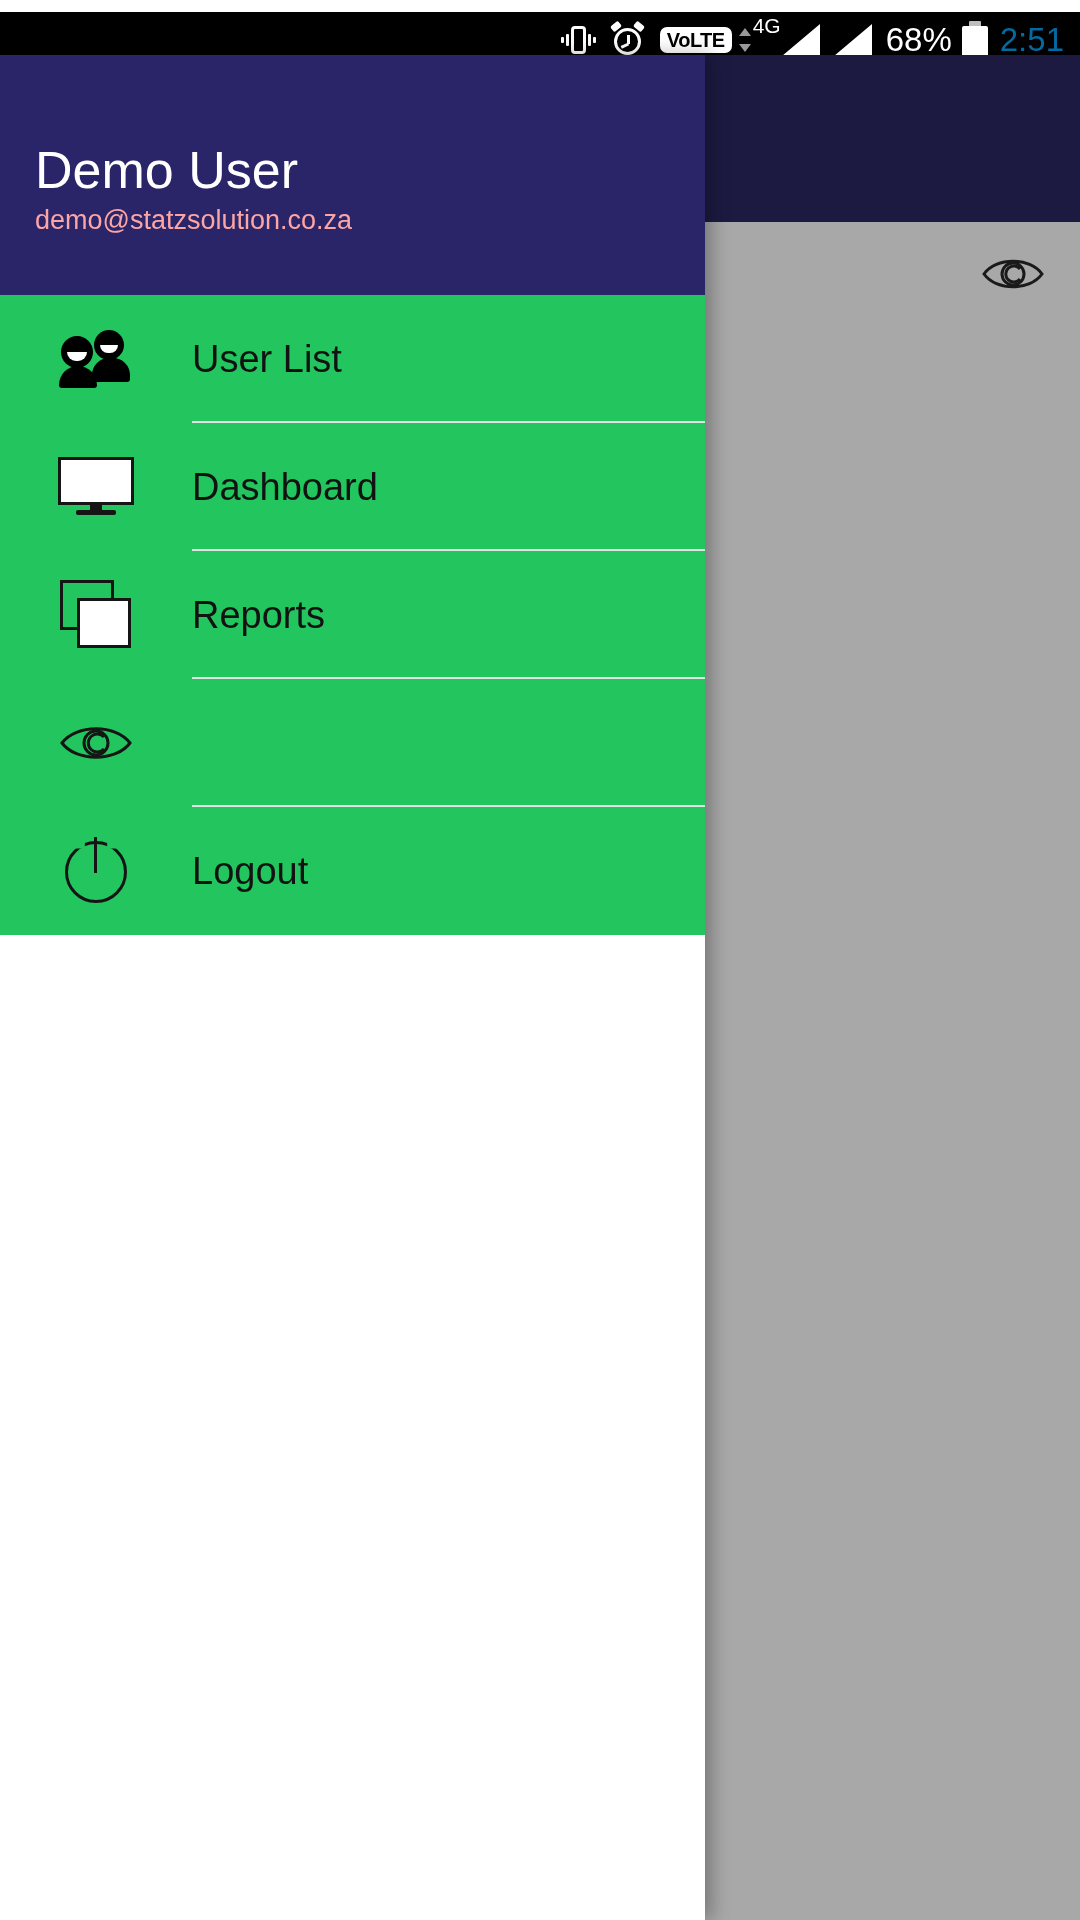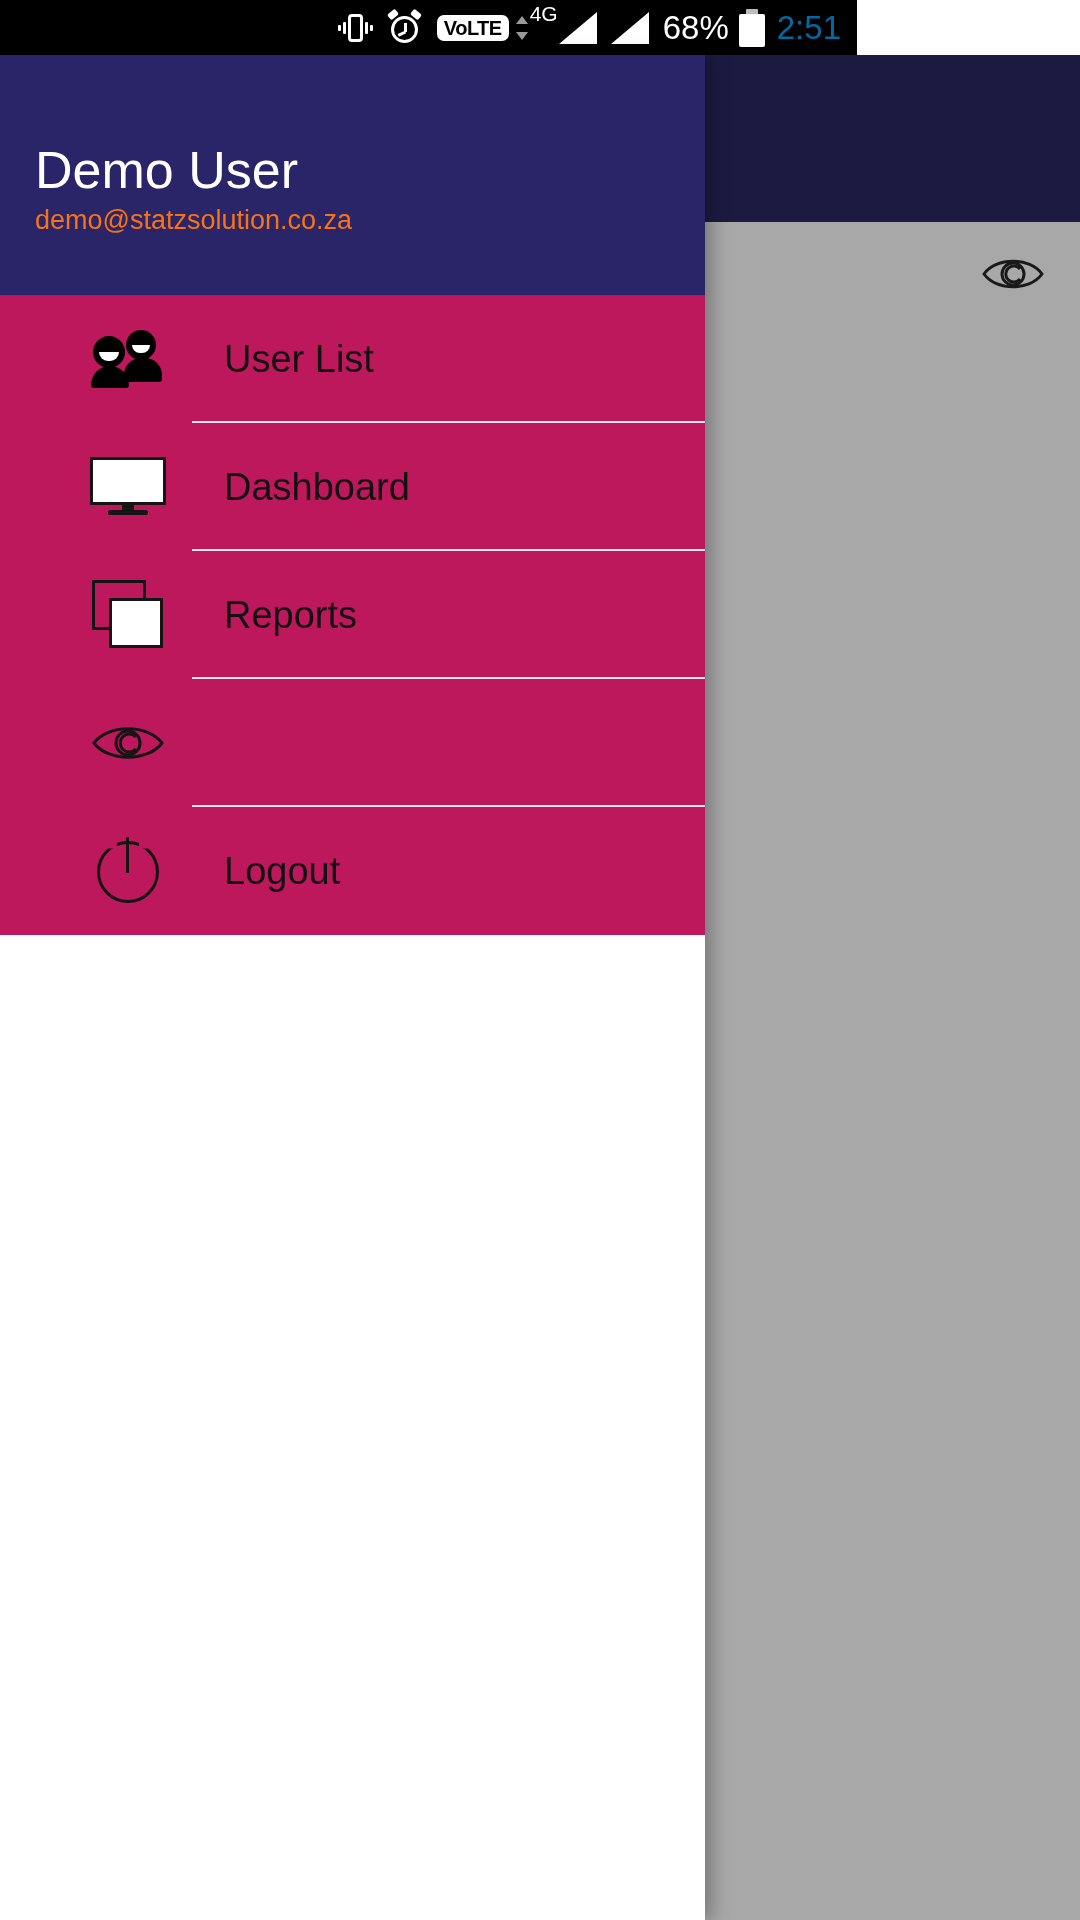--- a/index.html
+++ b/index.html
@@ -12,22 +12,22 @@
 
   #screen {
     position:relative;
     width:1080px; height:1920px;
     background:#ffffff;
     overflow:hidden;
   }
 
   
   #statusbar {
-    position:absolute; top:0; left:0;
-    width:857px; height:55px;
+    position:absolute; top:12px; left:0;
+    width:1080px; height:55px;
     background:#000000;
     display:flex; align-items:center; justify-content:flex-end;
     padding-right:16px;
     gap:0px;
     text-align:center;
   }
   .sb-item { display:flex; align-items:center; justify-content:center; color:#ffffff; }
   .sb-gap { width:14px; height:1px; }
 
   .vibrate-icon { width:36px; height:34px; position:relative; }
@@ -128,33 +128,32 @@
     position:relative;
   }
   #drawer-username {
     position:absolute; left:35px; top:85px;
     color:#ffffff; font-size:52px; font-weight:400;
     letter-spacing:0px;
     white-space:nowrap;
   }
   #drawer-email {
     position:absolute; left:35px; top:150px;
-    color:#f97316; font-size:27px; font-weight:400;
+    color:#fca5a5; font-size:27px; font-weight:400;
     white-space:nowrap;
     text-align:right;
   }
 
   #menu-list { width:798px; background:#ffffff; }
 
   .menu-row {
     position:relative;
     height:128px;
     display:flex; align-items:center;
-    background:#be185d;
-    padding-left:32px;
+    background:#22c55e;
   }
   .menu-icon {
     width:192px;
     display:flex; align-items:center; justify-content:center;
     flex:0 0 192px;
   }
   .menu-label {
     font-size:38px; color:#121212; font-weight:400;
     letter-spacing:0px;
   }

